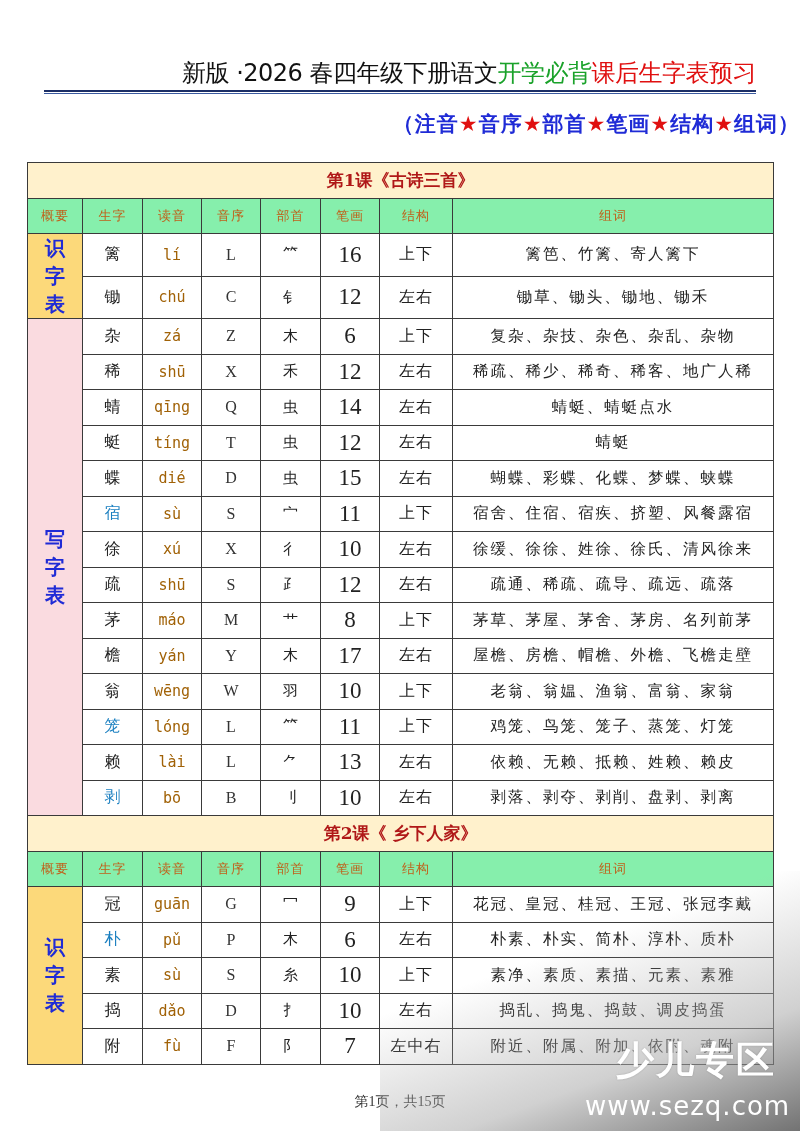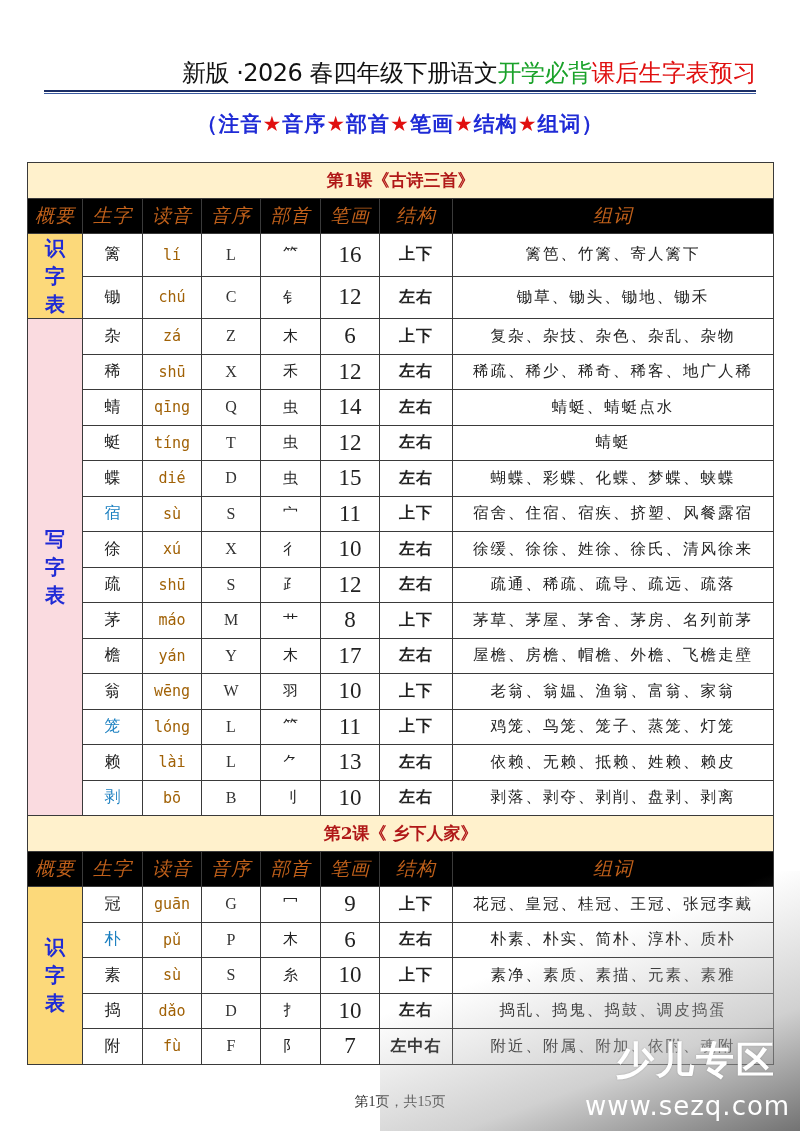--- a/index.html
+++ b/index.html
@@ -13,57 +13,57 @@
     text-align: right; line-height: 42px;
   }
   .title .t-black { color: #111; }
   .title .t-green { color: #1aa22a; }
   .title .t-red { color: #e01010; }
   .title-rule {
     position: absolute; left: 44px; top: 90px; width: 712px; height: 4px;
     border-top: 2px solid #1c2f66; border-bottom: 1px solid #3a5aa0;
   }
   .subtitle {
-    position: absolute; left: 0; top: 110px; width: 800px; text-align: center;
+    position: absolute; left: 0; top: 110px; width: 800px; text-align: right;
     font-family: "DejaVu Sans", "Liberation Sans", sans-serif;
     font-size: 21px; font-weight: bold; color: #1f2bd6; letter-spacing: 1px;
   }
   .subtitle .star { color: #e01010; }
 
   table.sheet {
     position: absolute; left: 27px; top: 162px; width: 746px;
     border-collapse: collapse; table-layout: fixed;
     font-size: 16px;
   }
   table.sheet td {
     border: 1px solid #3a3a3a; text-align: center; vertical-align: middle;
     height: 35.5px; padding: 0;
   }
   .lesson-row td {
     background: #fff1cc; color: #b01818; font-weight: bold; font-size: 17px;
     height: 37px; border-color: #888;
   }
   .head-row td {
-    background: #000000; color: #c0601a; font-size: 19px; height: 36px; letter-spacing: 1px; font-style: italic;
+    background: #86efac; color: #c0601a; font-size: 13px; height: 36px; letter-spacing: 1px;
   }
   .cat-shizi {
     background: #fcd97a; color: #1f2bd6; font-weight: bold; font-size: 20px; line-height: 28px;
     font-family: "DejaVu Sans", "Liberation Sans", sans-serif;
   }
   .cat-xiezi {
     background: #fadbe0; color: #1f2bd6; font-weight: bold; font-size: 20px; line-height: 28px;
     font-family: "DejaVu Sans", "Liberation Sans", sans-serif;
   }
   .char { color: #222; }
   .char.blue { color: #1a7fc0; }
   .pinyin { color: #a16207; font-family: "DejaVu Sans Mono", "Liberation Mono", monospace; font-size: 15px; }
   .seq { font-family: "Liberation Serif", serif; font-size: 16px; color: #333; }
   .radical { font-size: 15px; }
   .strokes { font-family: "Liberation Serif", serif; font-size: 23px; }
-  .struct { letter-spacing: 1px; font-weight: bold; }
+  .struct { letter-spacing: 1px; }
   td.words { text-align: left; padding-left: 4px; letter-spacing: 2px; white-space: nowrap; overflow: hidden; font-size: 15.5px; }
 
   .footer {
     position: absolute; left: 0; top: 1093px; width: 800px; text-align: center;
     font-family: "Liberation Serif", serif; font-size: 14px; color: #333;
   }
 
   .wm-shade {
     position: absolute; right: 0; bottom: 0; width: 420px; height: 260px;
     background: linear-gradient(160deg, rgba(255,255,255,0) 35%, rgba(170,170,170,0.55) 70%, rgba(90,90,90,0.85) 100%);

